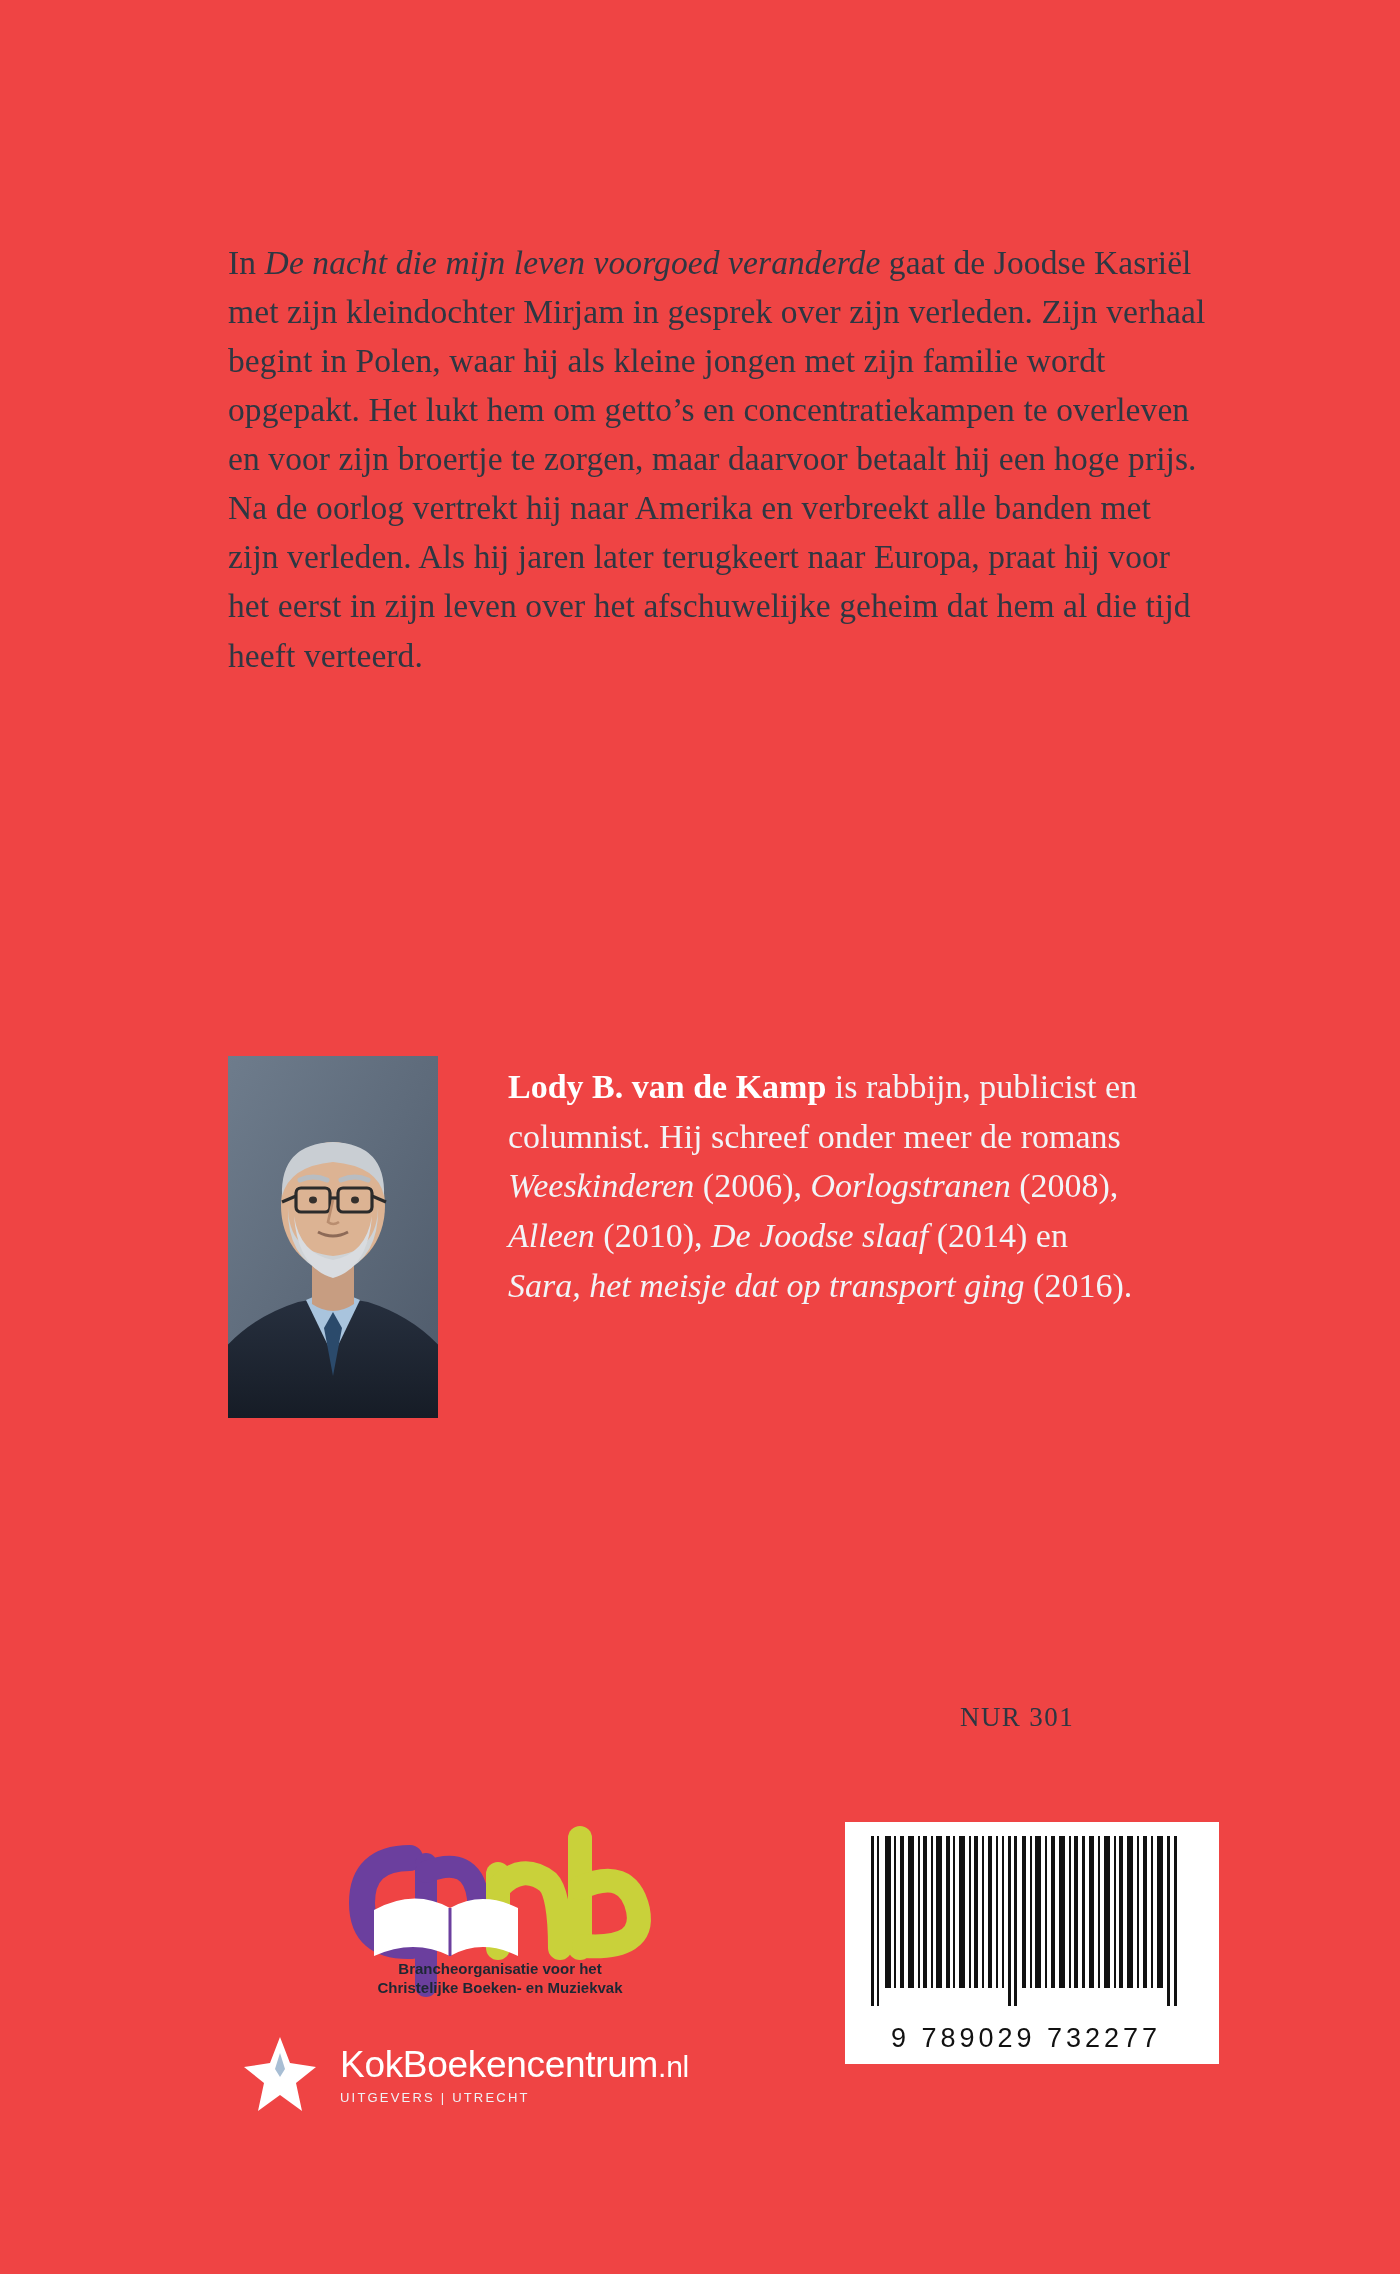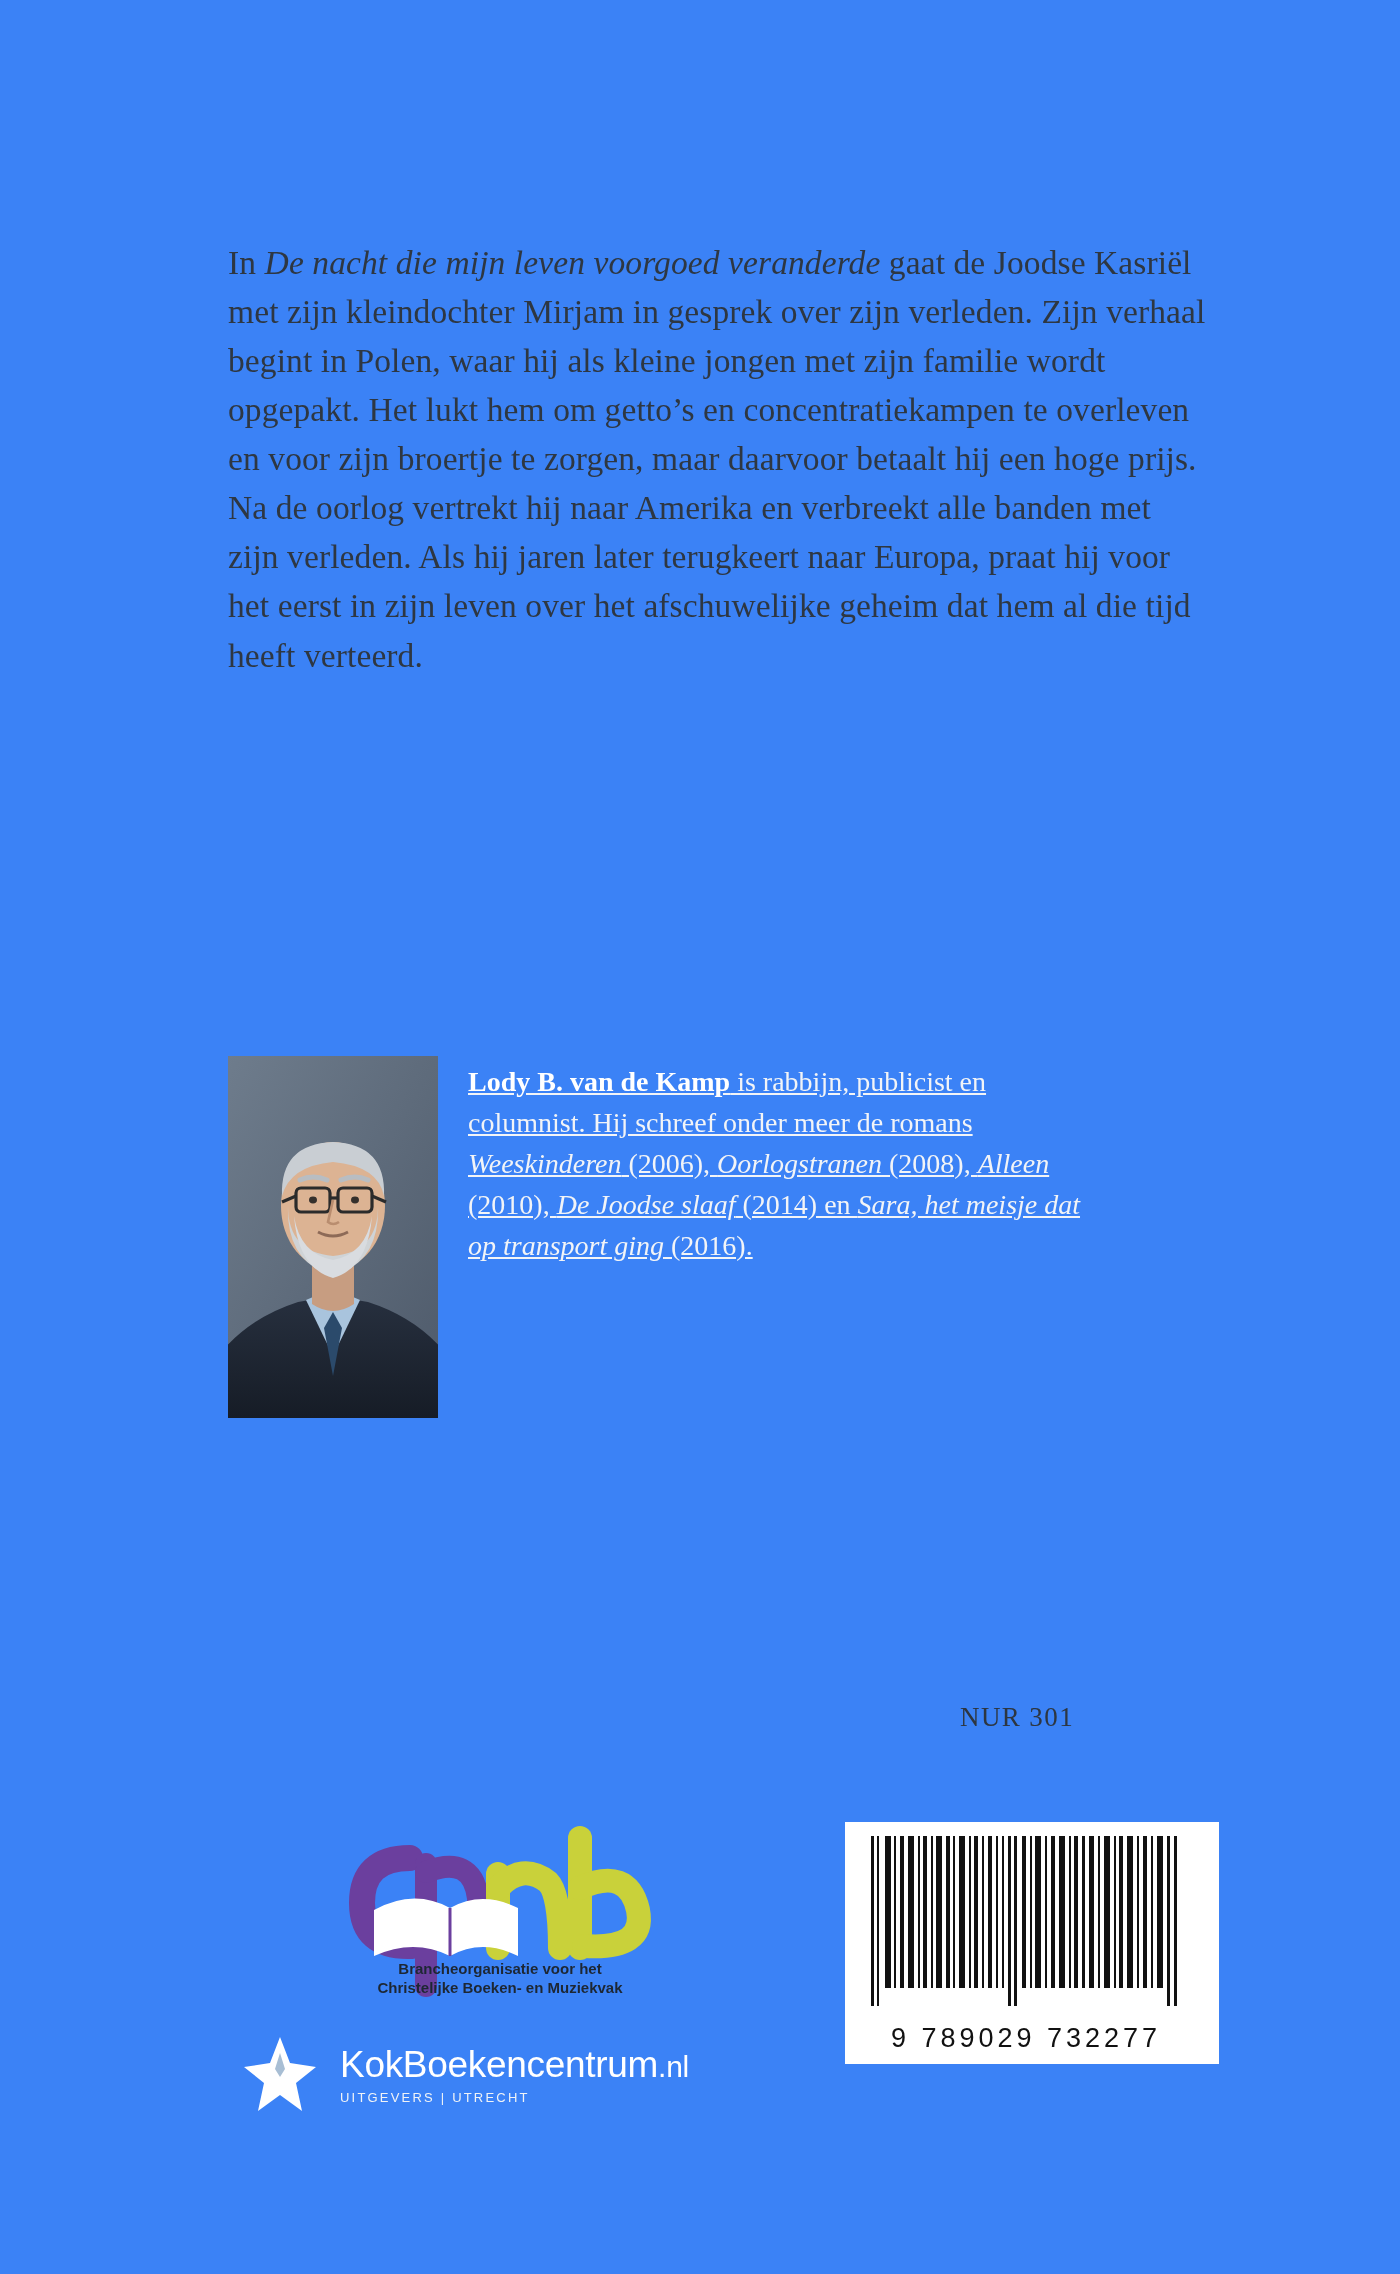--- a/index.html
+++ b/index.html
@@ -10,21 +10,21 @@
     width: 1400px;
     height: 2274px;
     background: #a7bdd4;
     font-family: "Liberation Serif", serif;
     overflow: hidden;
     position: relative;
   }
   .page {
     position: absolute;
     inset: 0;
-    background: #3b82f6;
+    background: #ef4444;
   }
   .content {
     position: absolute;
     left: 228px;
     top: 238px;
     width: 980px;
   }
   .blurb {
     font-size: 33.5px;
     line-height: 1.465;
@@ -52,27 +52,26 @@
     height: 362px;
     flex: 0 0 210px;
     position: relative;
     overflow: hidden;
     background: #5d6b7c;
   }
   .portrait svg {
     display: block;
   }
   .author-text {
-    margin-left: 30px;
-    font-size: 28px;
+    margin-left: 70px;
+    font-size: 34px;
     line-height: 1.46;
     color: #f2f4f7;
     padding-top: 6px;
     width: 640px;
-    text-decoration: underline;
   }
   .author-text .name {
     font-weight: bold;
     color: #ffffff;
   }
   .author-text em {
     font-style: italic;
   }
 
   .nur {

